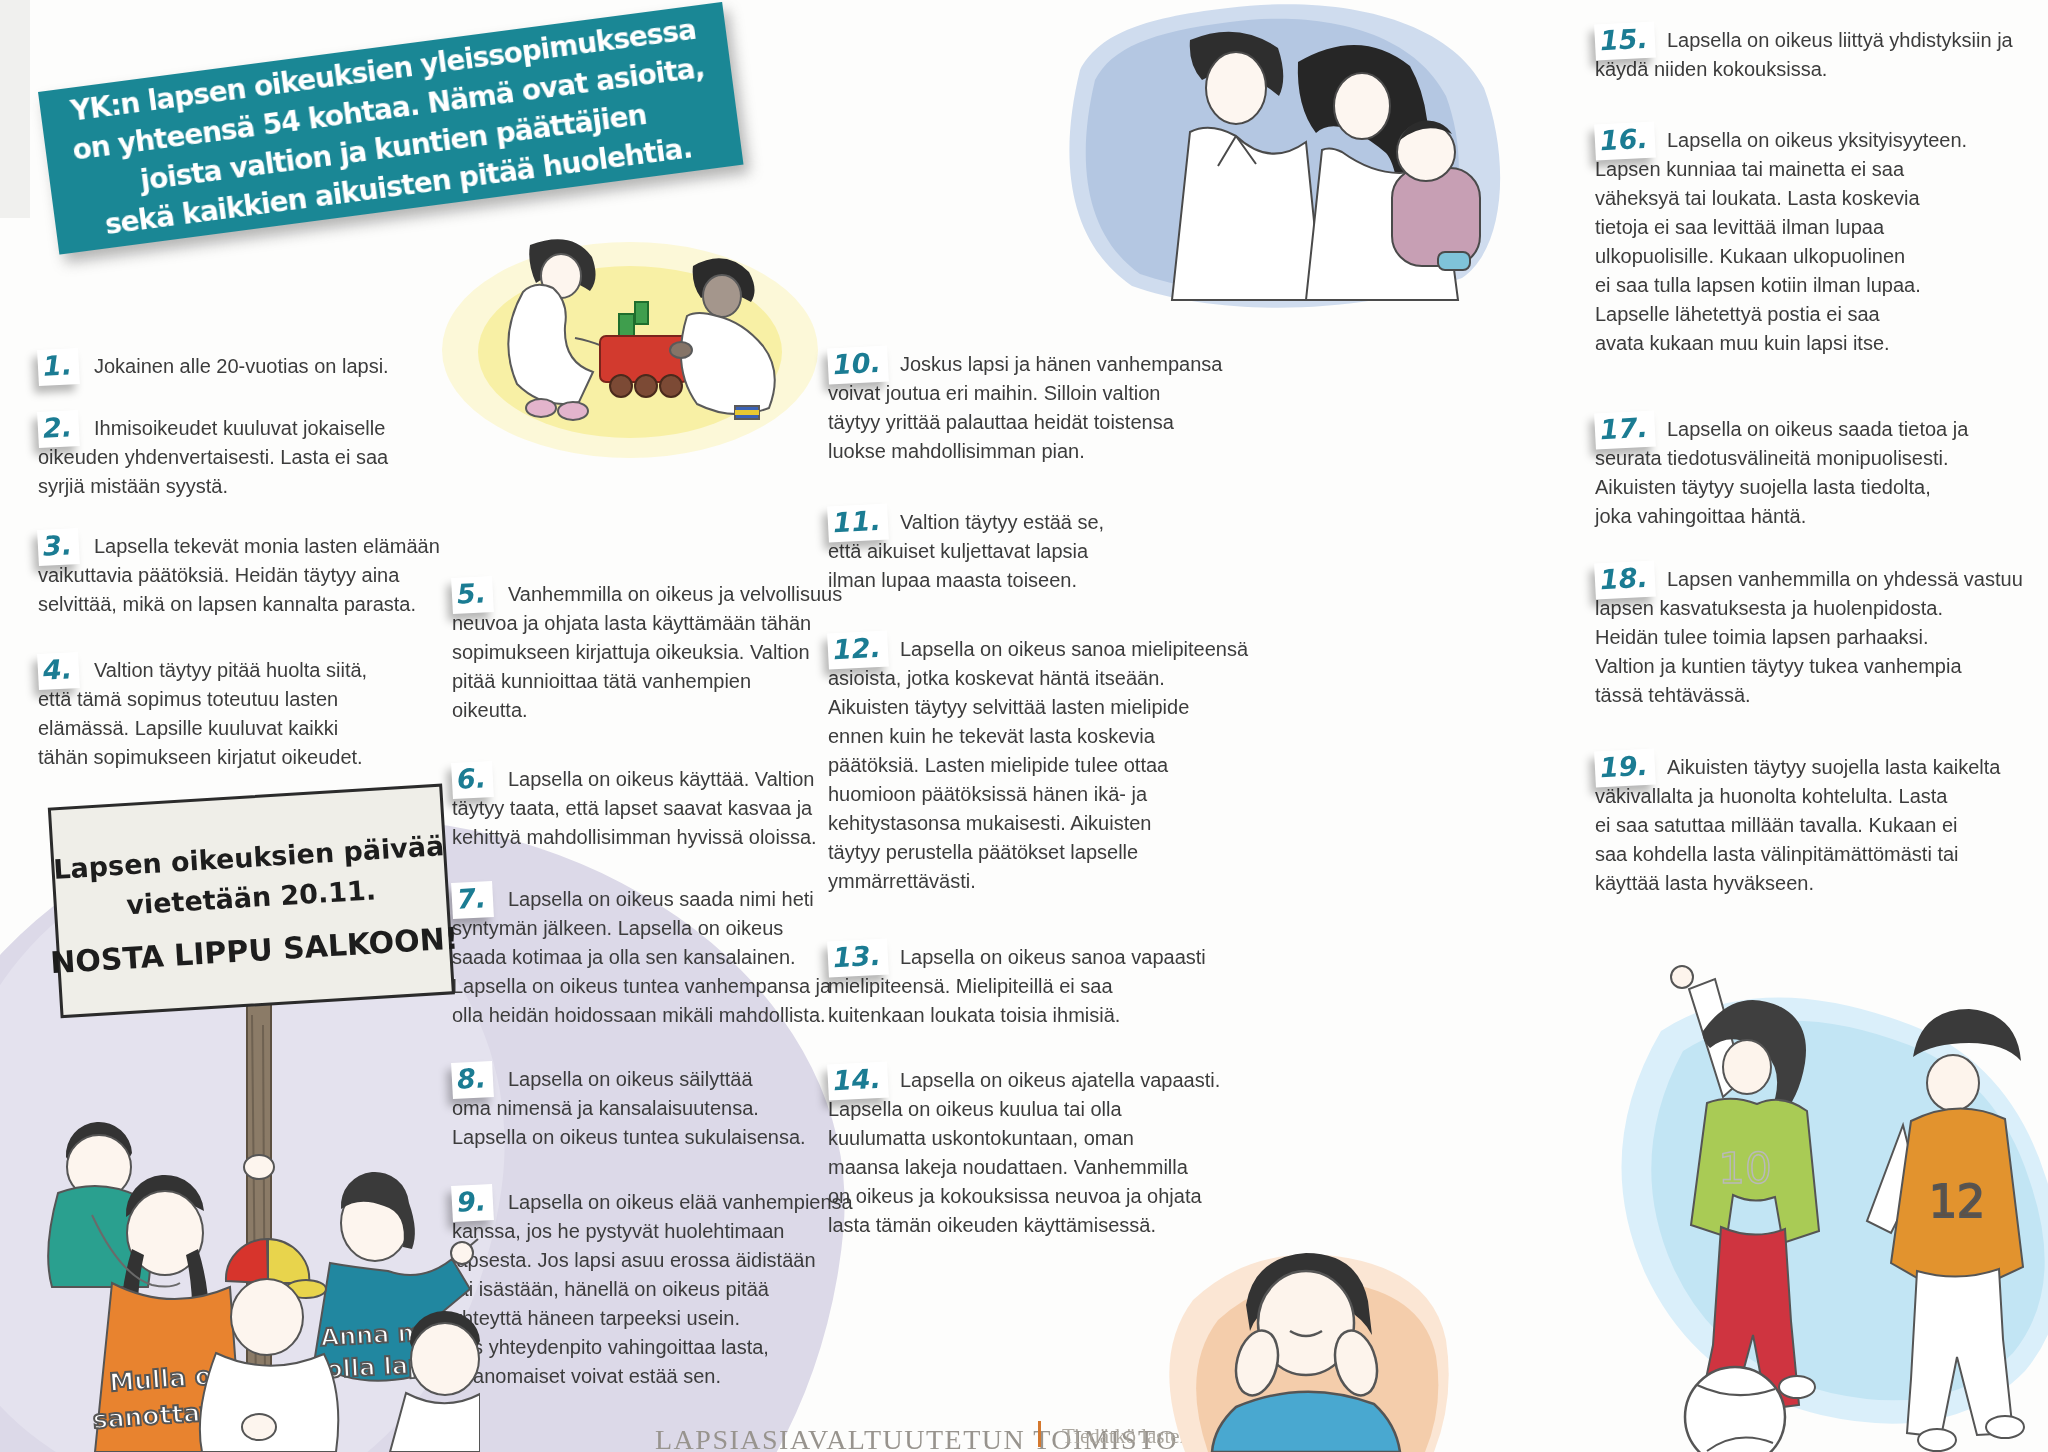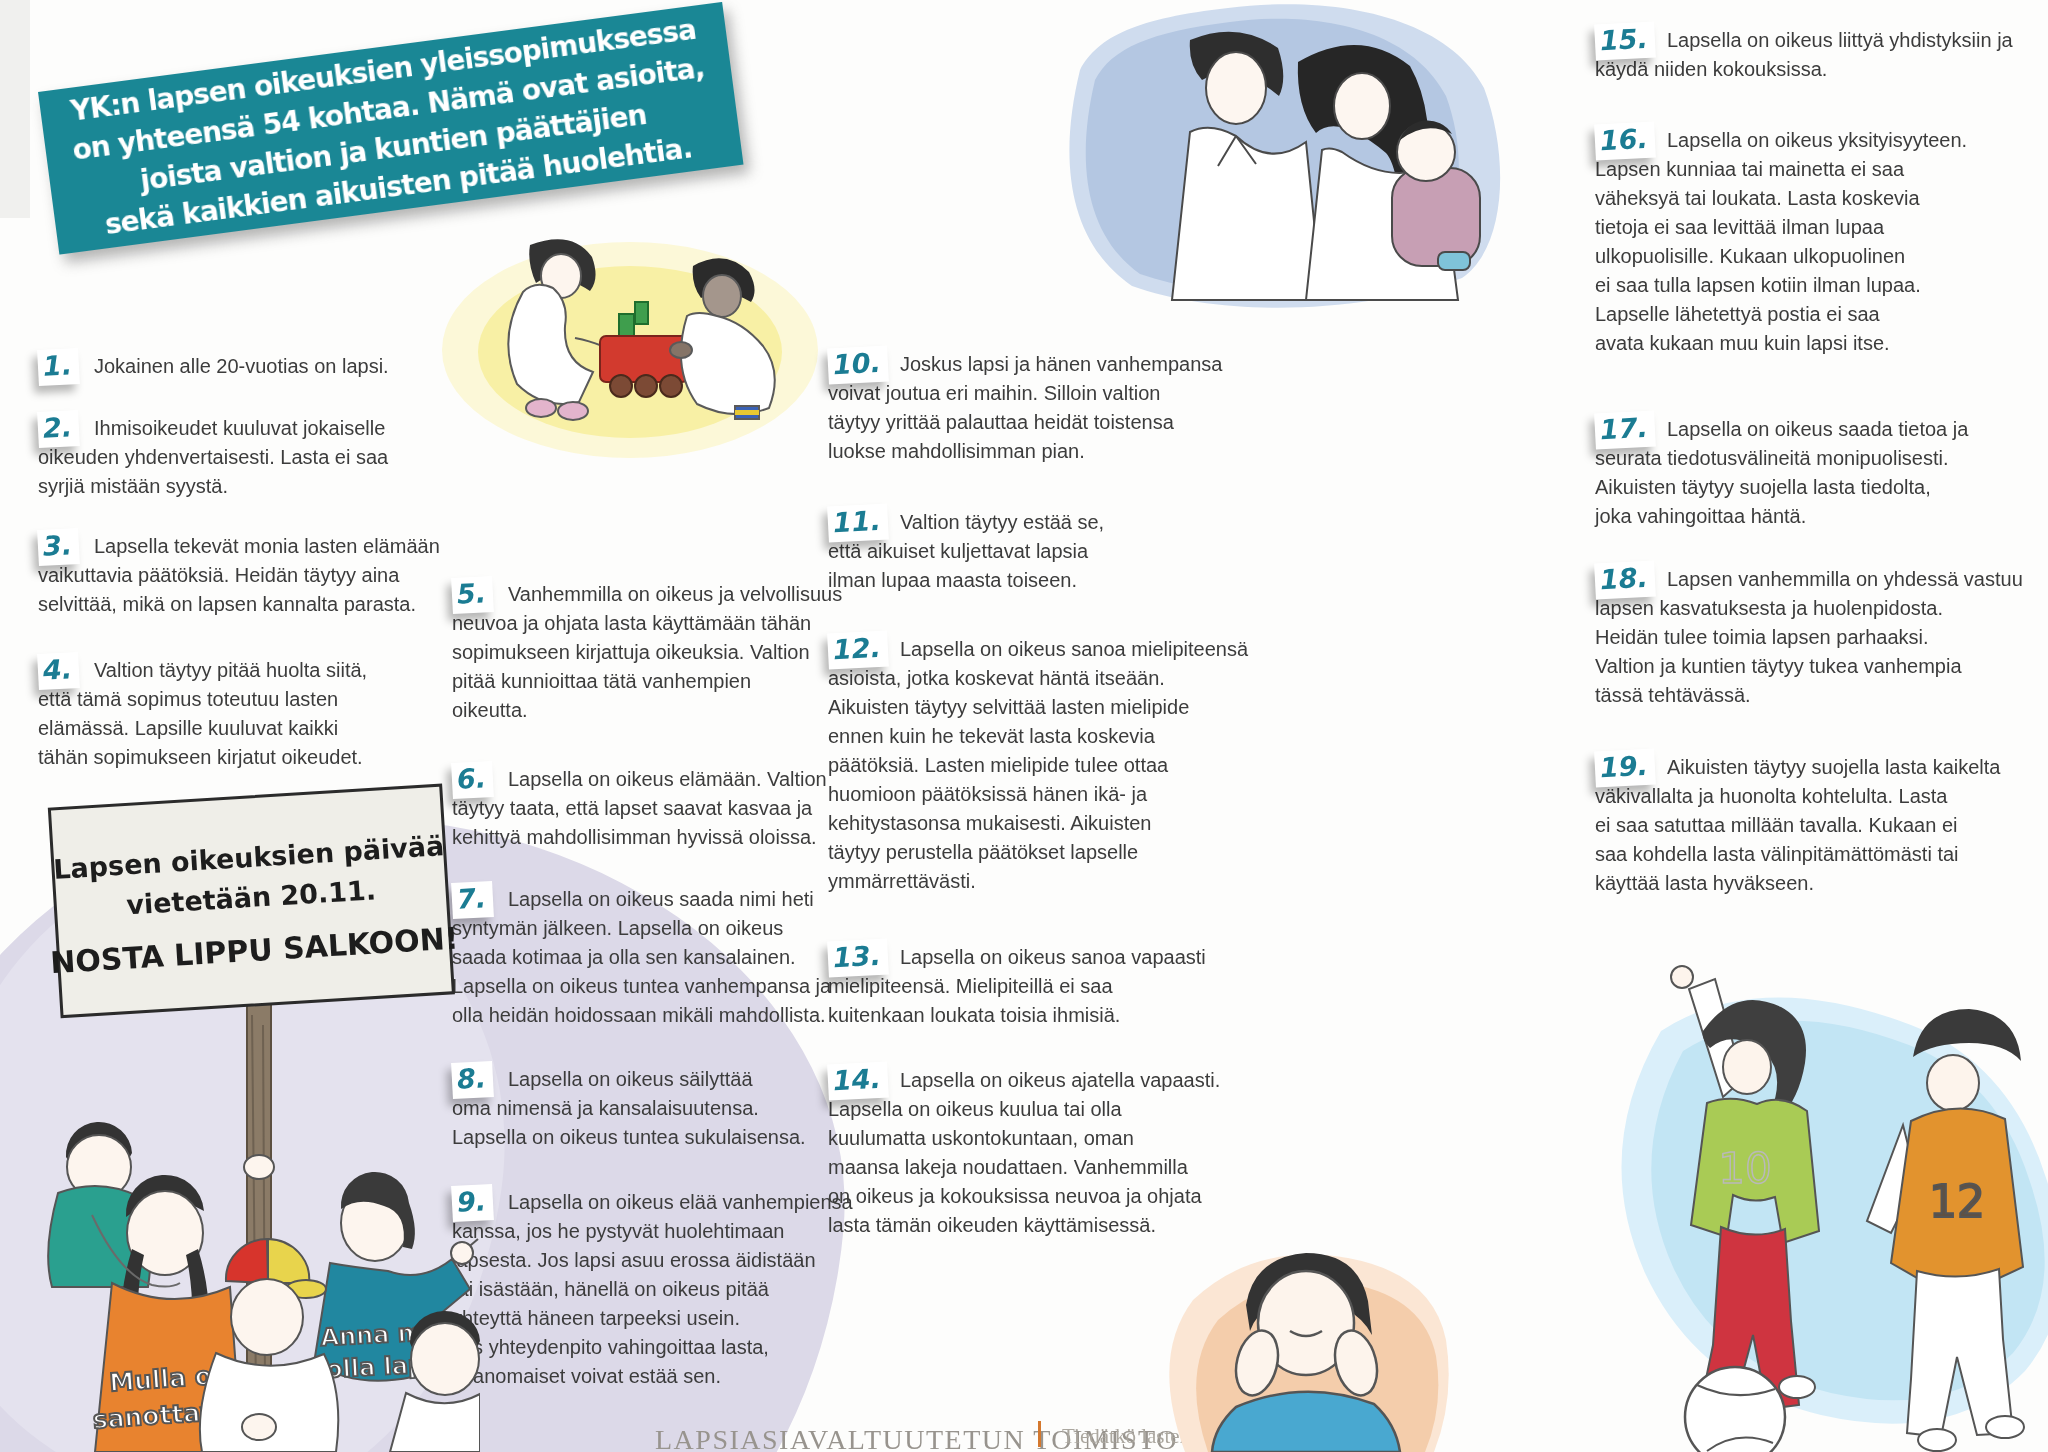--- a/index.html
+++ b/index.html
@@ -77,21 +77,21 @@
   <div class="item" style="left:452px;top:580px;width:432px">
     <span class="num">5.</span>
     <span class="txt">Vanhemmilla on oikeus ja velvollisuus
 neuvoa ja ohjata lasta käyttämään tähän
 sopimukseen kirjattuja oikeuksia. Valtion
 pitää kunnioittaa tätä vanhempien
 oikeutta.</span>
     </div>
   <div class="item" style="left:452px;top:765px;width:432px">
     <span class="num">6.</span>
-    <span class="txt">Lapsella on oikeus elämään. Valtion
+    <span class="txt">Lapsella on oikeus käyttää. Valtion
 täytyy taata, että lapset saavat kasvaa ja
 kehittyä mahdollisimman hyvissä oloissa.</span>
     </div>
   <div class="item" style="left:452px;top:885px;width:432px">
     <span class="num">7.</span>
     <span class="txt">Lapsella on oikeus saada nimi heti
 syntymän jälkeen. Lapsella on oikeus
 saada kotimaa ja olla sen kansalainen.
 Lapsella on oikeus tuntea vanhempansa ja
 olla heidän hoidossaan mikäli mahdollista.</span>

